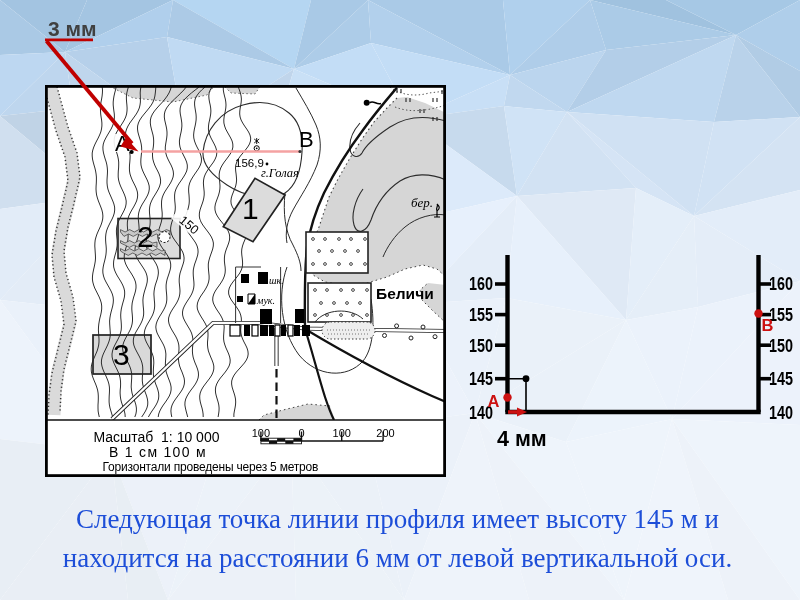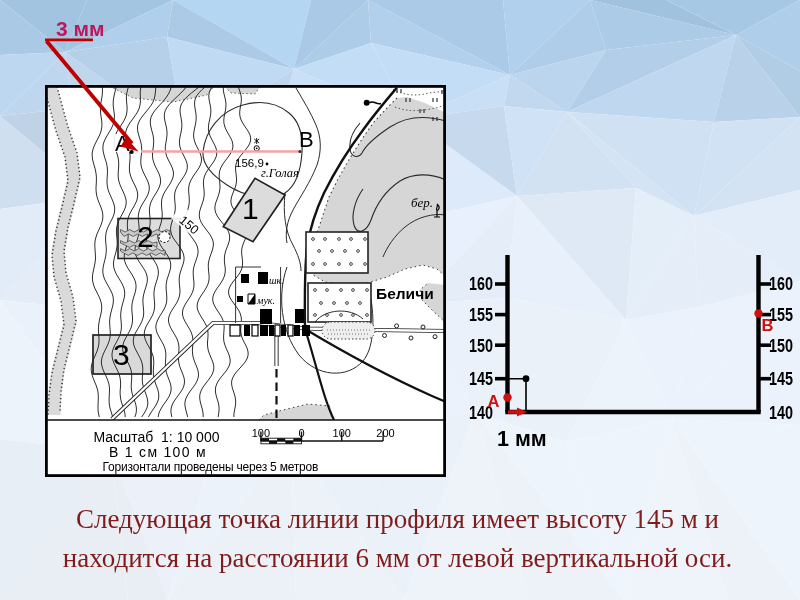--- a/index.html
+++ b/index.html
@@ -265,21 +265,21 @@
 <text x="256.5" y="351.5" text-anchor="middle">0</text>
 <text x="296.7" y="351.5" text-anchor="middle">100</text>
 <text x="340.5" y="351.5" text-anchor="middle">200</text>
 </g>
 </g>
 <path d="M96,66.5 L255,66.5" stroke="#f4a2a2" stroke-width="2.6"></path>
 <circle cx="86.6" cy="67" r="2.1" fill="#000"></circle>
 <circle cx="255" cy="66.5" r="1.6" fill="#333"></circle>
 <rect x="1.4" y="1.4" width="398.2" height="389.2" fill="none" stroke="#000" stroke-width="2.8"></rect>
     </svg>
-<div class="t" style="left:56px;top:17px;font-size:21px;font-weight:bold;color:#be185d">3 мм</div>
+<div class="t" style="left:48px;top:17px;font-size:21px;font-weight:bold;color:#404040">3 мм</div>
 <svg width="800" height="600" viewBox="0 0 800 600" style="position:absolute;left:0;top:0">
       <path d="M45,39.8 L93,39.8" stroke="#c00000" stroke-width="2.8"></path>
 <path d="M46.5,41 L132,143.5" stroke="#c00000" stroke-width="3.8"></path>
 <path d="M138.5,151.5 L126,137.5 L120.5,146.5 Z" fill="#c00000"></path>
 <path d="M507.5,255 L507.5,412" stroke="#000" stroke-width="4.4"></path>
 <path d="M758.5,255 L758.5,412" stroke="#000" stroke-width="4.4"></path>
 <path d="M505.3,412 L760.7,412" stroke="#000" stroke-width="4.6"></path>
 <path d="M495.0,284.0 L507.5,284.0" stroke="#000" stroke-width="3.6"></path>
 <path d="M758.5,284.0 L771.0,284.0" stroke="#000" stroke-width="3.6"></path>
 <path d="M495.0,314.6 L507.5,314.6" stroke="#000" stroke-width="3.6"></path>
@@ -304,14 +304,14 @@
       </g>
 <circle cx="507.5" cy="397.5" r="4.2" fill="#cc1111"></circle>
 <circle cx="758.5" cy="313.5" r="4.2" fill="#cc1111"></circle>
 <path d="M508,412 L519,412" stroke="#cc1111" stroke-width="3.6"></path>
 <path d="M527,412 L517,407.6 L517,416.4 Z" fill="#cc1111"></path>
 <g font-family="Liberation Sans, sans-serif" font-weight="bold" font-size="16.5" fill="#cc1111">
         <text x="487.5" y="406.5">А</text>
         <text x="761.5" y="331">В</text>
       </g>
     </svg>
-<div class="t" style="left:497px;top:427px;font-size:21.5px;font-weight:bold;color:#000">1 мм</div>
-<div class="t" style="left:0;top:500px;width:795px;text-align:center;font-family:'Liberation Serif',serif;font-size:27px;color:#7f1d1d;line-height:38.5px;white-space:normal">Следующая точка линии профиля имеет высоту 145 м и<br>находится на расстоянии 6 мм от левой вертикальной оси.</div>
+<div class="t" style="left:497px;top:427px;font-size:21.5px;font-weight:bold;color:#000">4 мм</div>
+<div class="t" style="left:0;top:500px;width:795px;text-align:center;font-family:'Liberation Serif',serif;font-size:27px;color:#1d4ed8;line-height:38.5px;white-space:normal">Следующая точка линии профиля имеет высоту 145 м и<br>находится на расстоянии 6 мм от левой вертикальной оси.</div>
 </div>
 </body></html>

